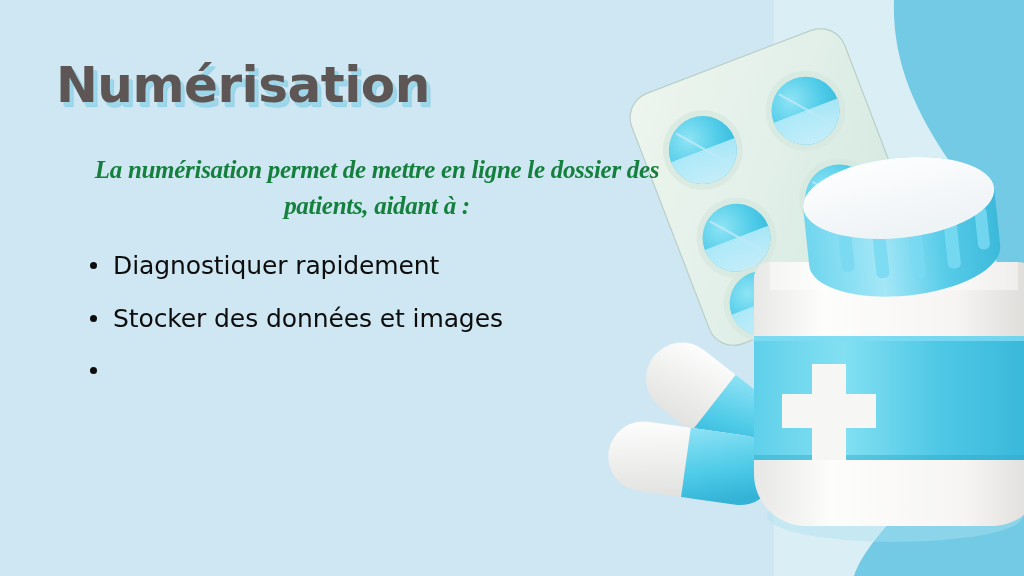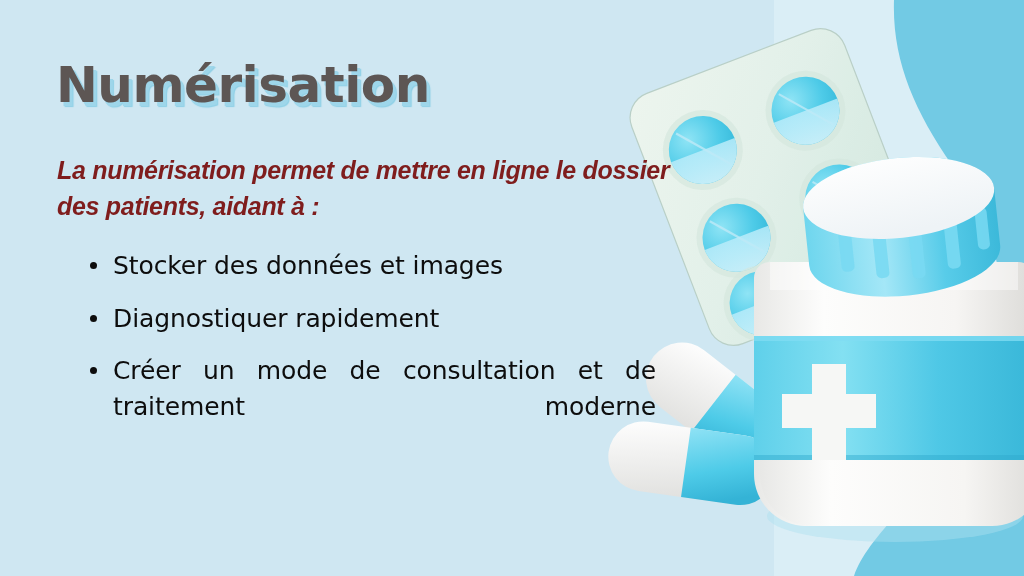--- a/index.html
+++ b/index.html
@@ -59,27 +59,28 @@
     color: #5d5654;
     text-shadow: 3px 4px 0 #9ed6ea, 4px 5px 1px rgba(120,200,225,0.75);
     white-space: nowrap;
   }
 
   .subtitle {
     position: absolute;
     left: 57px;
     top: 152px;
     width: 640px;
-    font-family: Liberation Sans, sans-serif;
+    font-family: Liberation Serif, serif;
     font-size: 25px;
     font-weight: 700;
     font-style: italic;
     line-height: 1.45;
-    color: #7f1d1d;
+    color: #15803d;
     letter-spacing: -0.3px;
+    text-align: center;
   }
 
   .bullets {
     position: absolute;
     left: 86px;
     top: 248px;
     width: 570px;
     list-style: none;
     margin: 0;
     padding: 0;
@@ -278,26 +279,25 @@
 
   <div class="text-col">
 
     <div class="title">Numérisation</div>
 
     <div class="subtitle">La numérisation permet de mettre en ligne le dossier des patients, aidant à :</div>
 
     <ul class="bullets">
       <li class="bullet-item">
         <span class="bullet-dot"></span>
-        <span>Stocker des données et images</span>
+        <span>Diagnostiquer rapidement</span>
       </li>
       <li class="bullet-item">
         <span class="bullet-dot"></span>
-        <span>Diagnostiquer rapidement</span>
+        <span>Stocker des données et images</span>
       </li>
       <li class="bullet-item justified">
         <span class="bullet-dot"></span>
-        <span>Créer un mode de consultation et de traitement moderne</span>
       </li>
     </ul>
 
   </div>
 </div>
 
 </body></html>

